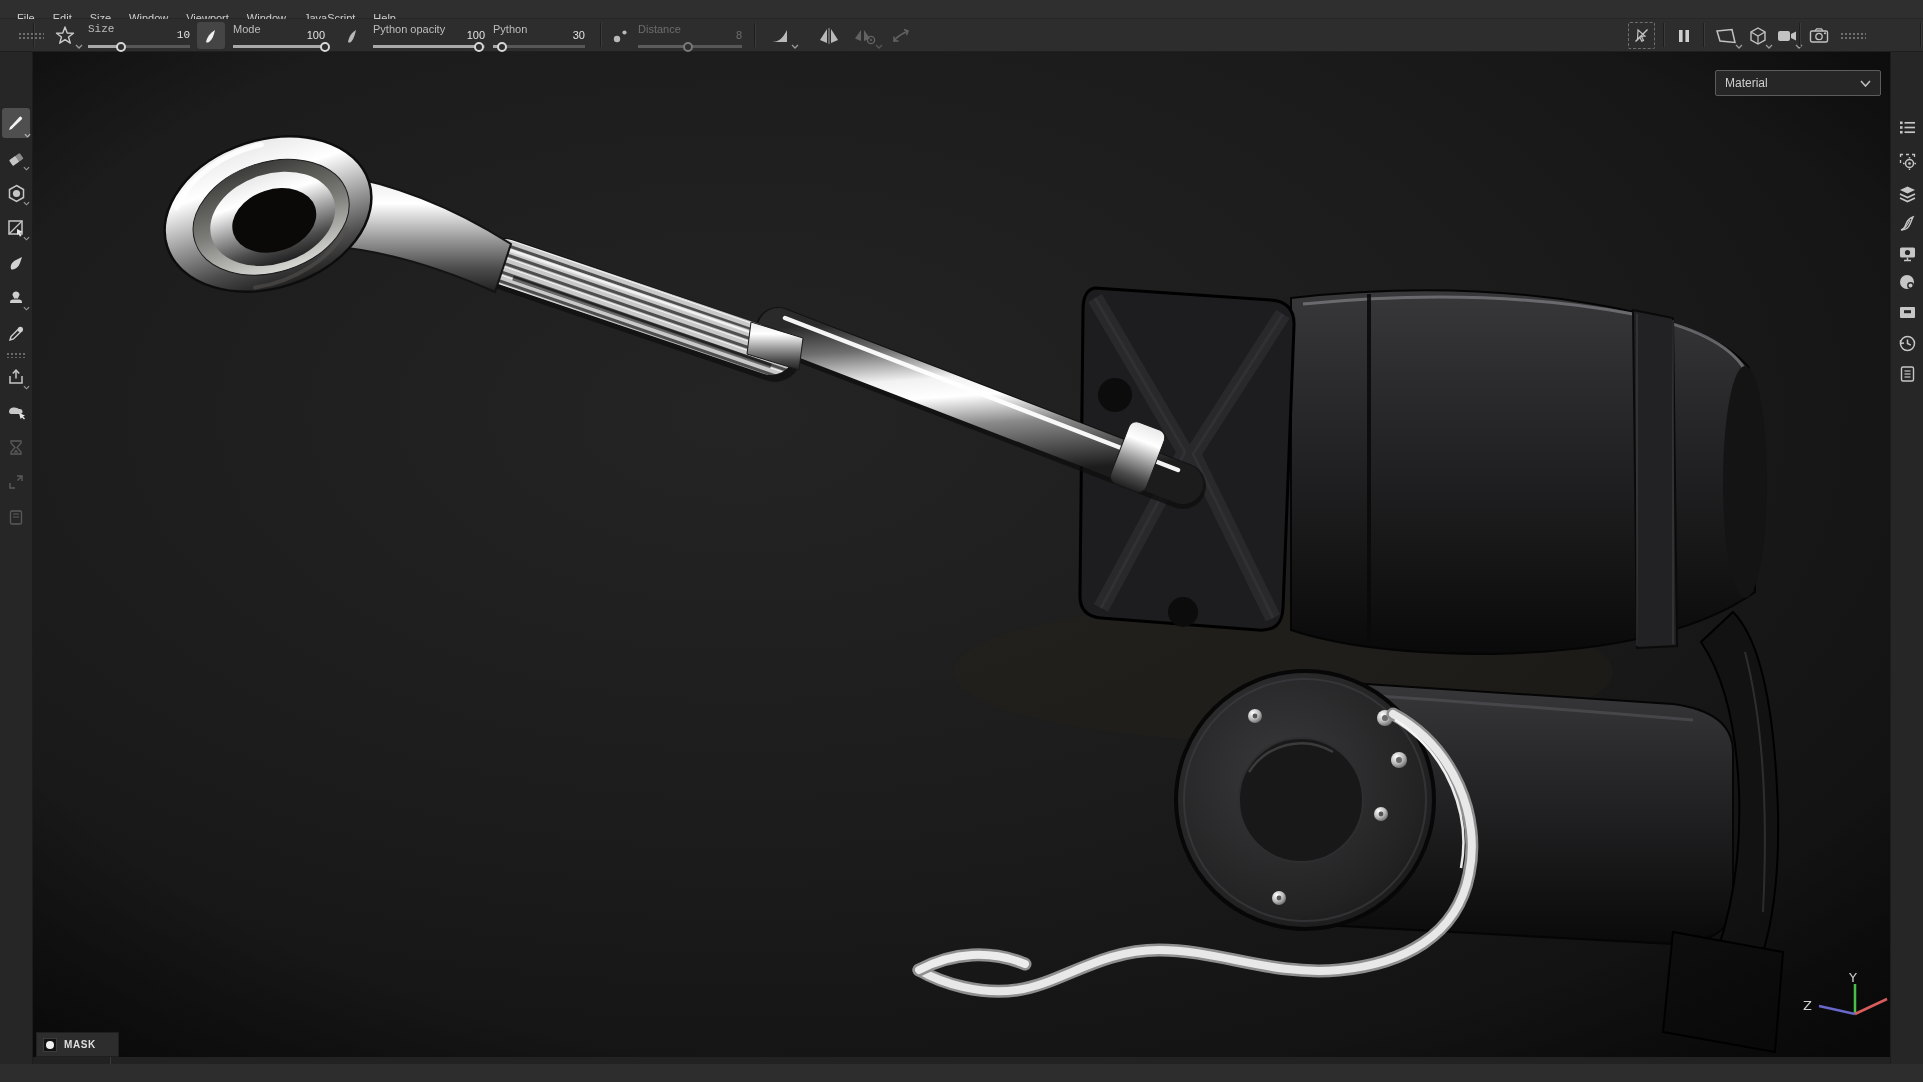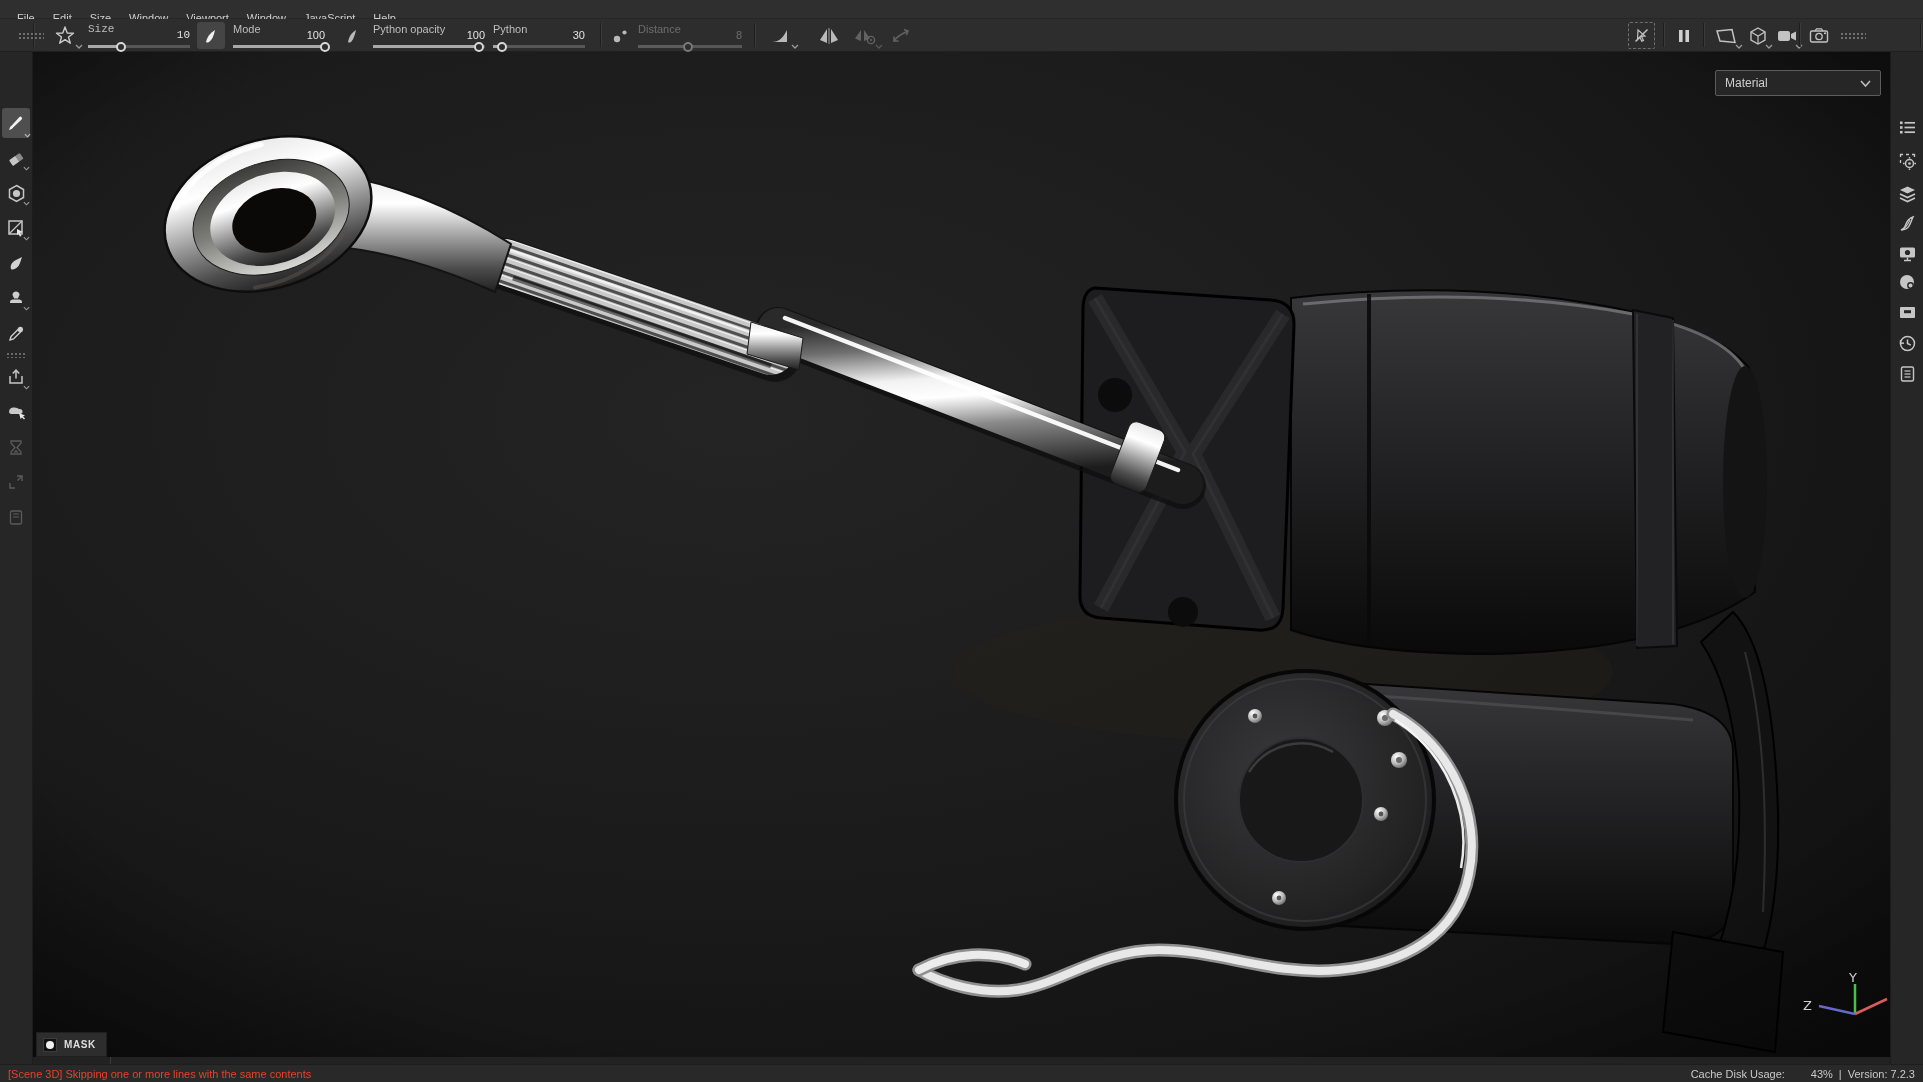--- a/index.html
+++ b/index.html
@@ -53,21 +53,21 @@
             background-size:4px 4px; }
 
   
   .viewport { position:absolute; left:33px; top:52px; width:1857px; height:1012px;
               background:#f0abfc; overflow:hidden; }
   .material-dd { position:absolute; left:1682px; top:18px; width:166px; height:26px;
                  background:#262626; border:1px solid #5c5c5c; border-radius:2px;
                  display:flex; align-items:center; padding:0 9px; color:#cfcfcf; font-size:12px; }
   .material-dd .ddchev { margin-left:auto; }
   .mask-tab { position:absolute; left:3px; bottom:7px; height:25px; background:#2d2d2d;
-              display:flex; align-items:center; gap:7px; padding:0 10px 0 6px;
+              display:flex; align-items:center; gap:7px; padding:0 22px 0 6px;
               border:1px solid #1f1f1f; }
   .mask-tab .mico { width:14px; height:14px; background:#111; border:1px solid #3c3c3c;
                     display:flex; align-items:center; justify-content:center; }
   .mask-tab .mico i { width:8px; height:8px; border-radius:50%; background:#f0f0f0; display:block; }
   .mask-tab .mlabel { font-size:10px; font-weight:bold; letter-spacing:0.6px; color:#dedede; }
   .bottom-strip { position:absolute; left:0; right:0; bottom:0; height:7px; background:#222222; }
   .bottom-strip .notch { position:absolute; left:77px; top:0; width:1px; height:7px; background:#3a3a3a; }
   .gizmo { position:absolute; left:1752px; top:918px; }
   .gizmo text { font-family:"DejaVu Sans",sans-serif; font-size:13px; fill:#cfcfcf; }
 
@@ -606,24 +606,14 @@
       <span class="mico">
           <i></i>
         </span>
       <span class="mlabel">MASK</span>
     </div>
     <div class="bottom-strip">
         <div class="notch"></div>
       </div>
   </div>
 
-  <div class="statusbar">
-    <span class="err">[Scene 3D] Skipping one or more lines with the same contents</span>
-    <span class="right">
-      <span>Cache Disk Usage:</span>
-      <span class="gap"></span>
-      <span>43%</span>
-      <span>|</span>
-      <span>Version: 7.2.3</span>
-    </span>
-  </div>
 
 </div>
 
 </body></html>

